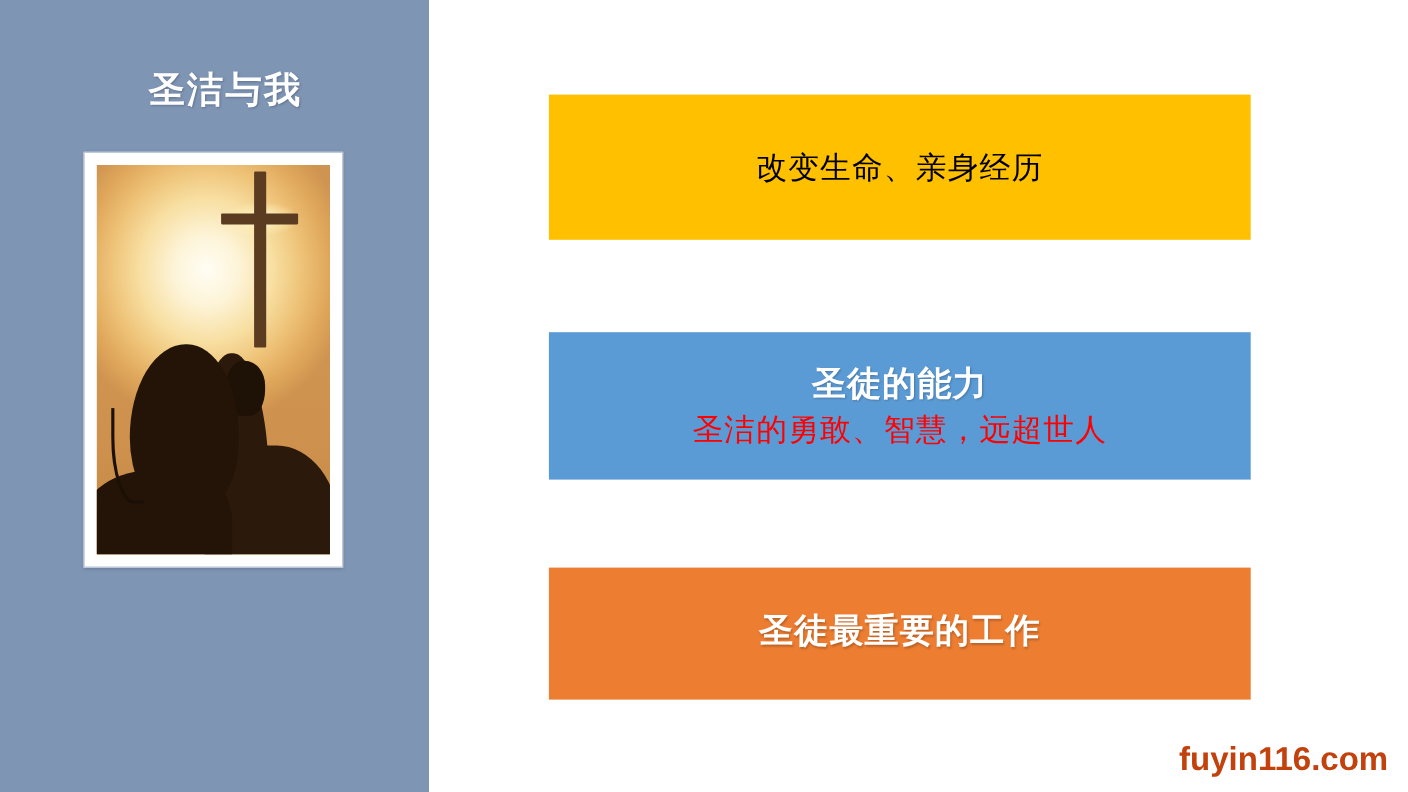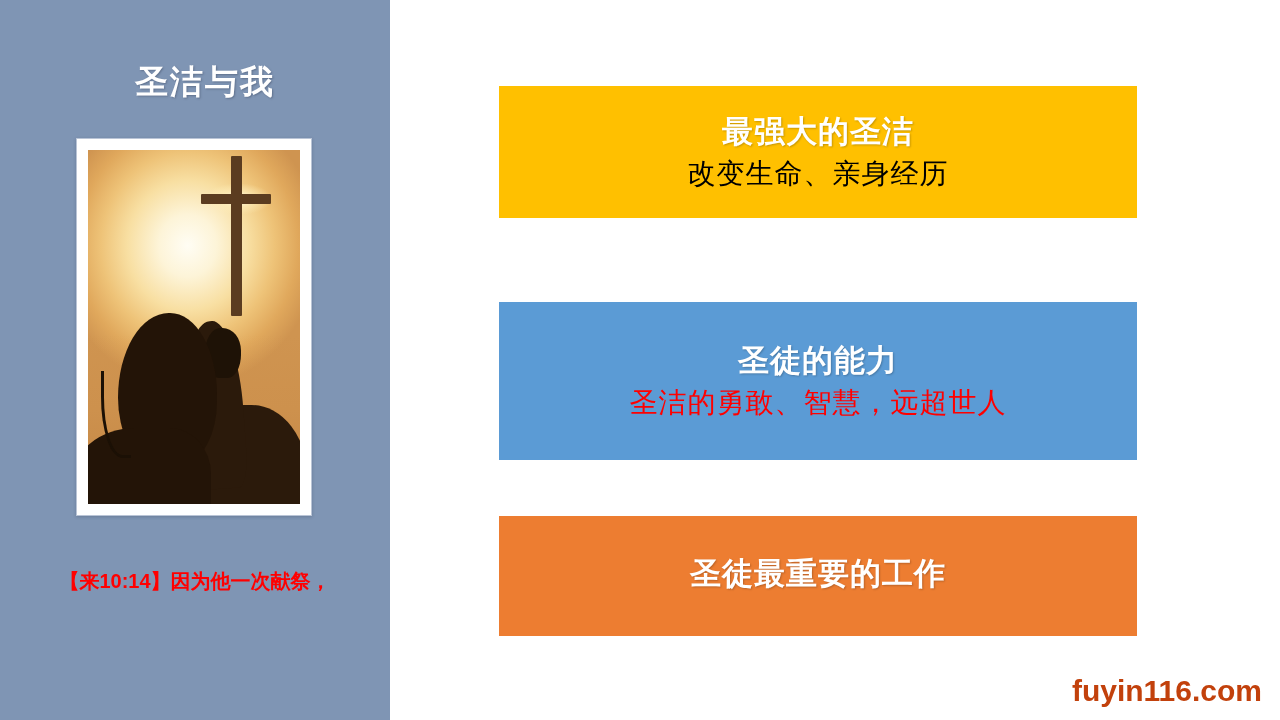--- a/index.html
+++ b/index.html
@@ -204,21 +204,21 @@
     position: absolute;
     left: 499px;
     width: 638px;
     box-sizing: border-box;
     display: flex;
     flex-direction: column;
     align-items: center;
     justify-content: center;
   }
   #box-yellow  { top: 86px;  height: 132px; background: #ffc000; }
-  #box-blue    { top: 302px; height: 158px; background: #5b9bd5; }
+  #box-blue    { top: 302px; height: 134px; background: #5b9bd5; }
   #box-orange  { top: 516px; height: 120px; background: #ed7d31; }
 
   .box-heading {
     color: #ffffff;
     font-size: 31px;
     font-weight: bold;
     letter-spacing: 1px;
     line-height: 1.25;
     text-shadow: 1px 1px 2px rgba(0,0,0,0.22);
     margin: 0 0 4px 0;
@@ -270,27 +270,25 @@
           <div id="person-hand"></div>
           <div id="person-head"></div>
           <div id="person-shoulder-left"></div>
           <div id="person-strap"></div>
         </div>
 
       </div>
     </div>
 
     <div id="scripture">
-      <span class="line">【来10:14】因为他一次献祭，</span>
     </div>
 
   </div>
 
   <div class="content-box" id="box-yellow">
-    <div class="box-heading">最强大的圣洁</div>
     <div class="box-sub sub-black">改变生命、亲身经历</div>
   </div>
 
   <div class="content-box" id="box-blue">
     <div class="box-heading">圣徒的能力</div>
     <div class="box-sub sub-red">圣洁的勇敢、智慧，远超世人</div>
   </div>
 
   <div class="content-box" id="box-orange">
     <div class="box-heading">圣徒最重要的工作</div>

